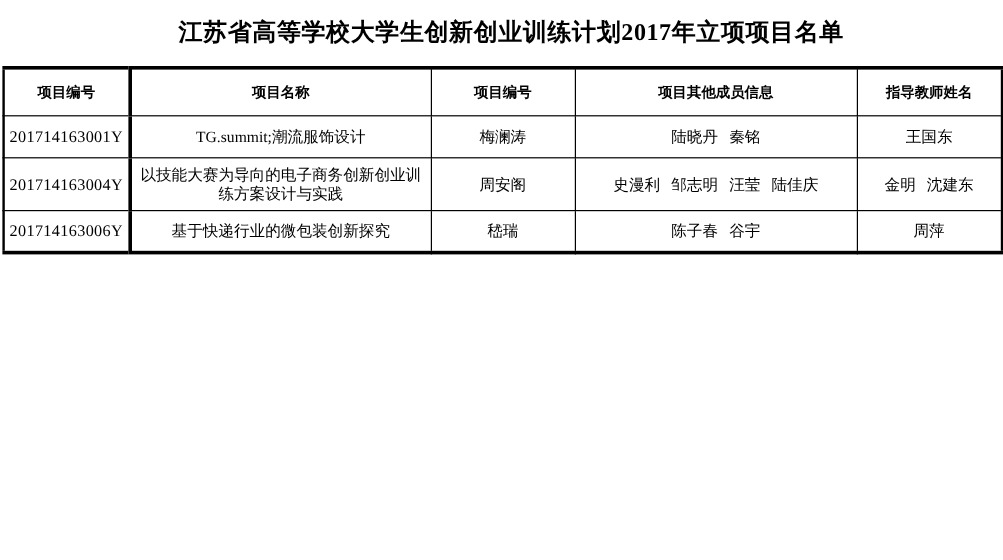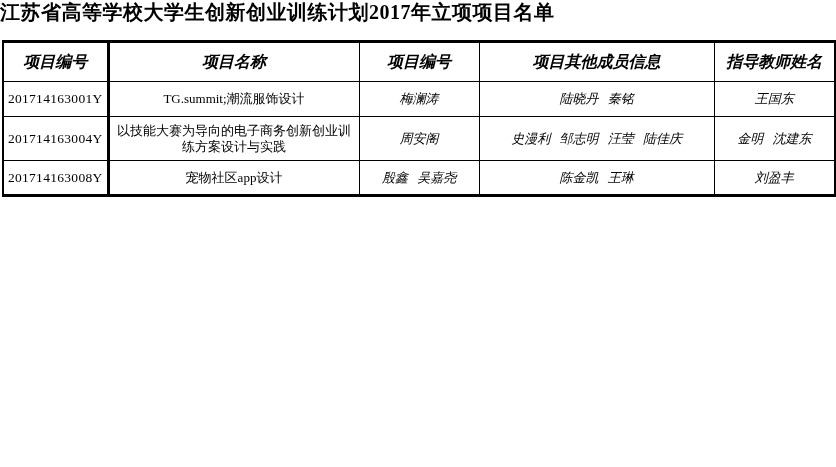--- a/index.html
+++ b/index.html
@@ -1,69 +1,71 @@
 <!DOCTYPE html>
 <html><head>
 <meta charset="utf-8">
 <style>
   html,body{margin:0;padding:0;background:#ffffff;color:#000;}
   body{
     width:836px;height:467px;overflow:hidden;
     font-family:"Liberation Serif","DejaVu Serif",serif;
   }
   .page-title{
+    text-align:center;
     font-weight:bold;
     font-size:20px;
     line-height:24px;
+    padding-top:15px;
     margin-bottom:16px;
     letter-spacing:0.5px;
     font-family:"Liberation Serif","DejaVu Serif",serif;
+    margin-left:16px;
   }
   table.projects{
     border-collapse:collapse;
     table-layout:fixed;
     margin-left:2px;
     width:832px;
     border-top:3px solid #000;
     border-bottom:3px solid #000;
     border-left:2px solid #000;
     border-right:2px solid #000;
   }
   th,td{
     border:1px solid #000;
     text-align:center;
     vertical-align:middle;
     padding:2px 3px;
     overflow:hidden;
   }
   th{
-    font-size:16px;
+    font-size:12px;
     font-weight:bold;
     height:34px;
-    font-style:italic;
   }
   td{
     font-size:13px;
     line-height:16px;
   }
   
   th.c1,td.c1{border-right:3px solid #000;}
   col.w1{width:105px;}
   col.w2{width:251px;}
   col.w3{width:120px;}
   col.w4{width:235px;}
   col.w5{width:121px;}
   tr.row{height:35px;}
   tr.row-tall{height:44px;margin-left:11px;}
   td.c1{
     font-family:"Liberation Serif","DejaVu Serif",serif;
     font-size:13.5px;
     letter-spacing:0.3px;
   }
-  td.c3,td.c4,td.c5{word-spacing:6px;font-style:italic;}
+  td.c3,td.c4,td.c5{word-spacing:6px;}
   td.c2{padding:2px 6px;}
 </style>
 </head>
 <body>
 
 <div>
   <div class="page-title">江苏省高等学校大学生创新创业训练计划2017年立项项目名单</div>
 
   <table class="projects">
     <colgroup>
@@ -91,21 +93,21 @@
         <td class="c5">王国东</td>
       </tr>
       <tr class="row row-tall">
         <td class="c1">201714163004Y</td>
         <td class="c2">以技能大赛为导向的电子商务创新创业训练方案设计与实践</td>
         <td class="c3">周安阁</td>
         <td class="c4">史漫利 邹志明 汪莹 陆佳庆</td>
         <td class="c5">金明 沈建东</td>
       </tr>
       <tr class="row">
-        <td class="c1">201714163008Y</td>
-        <td class="c2">宠物社区app设计</td>
-        <td class="c3">殷鑫 吴嘉尧</td>
-        <td class="c4">陈金凯 王琳</td>
-        <td class="c5">刘盈丰</td>
+        <td class="c1">201714163006Y</td>
+        <td class="c2">基于快递行业的微包装创新探究</td>
+        <td class="c3">嵇瑞</td>
+        <td class="c4">陈子春 谷宇</td>
+        <td class="c5">周萍</td>
       </tr>
     </tbody>
   </table>
 </div>
 
 </body></html>

